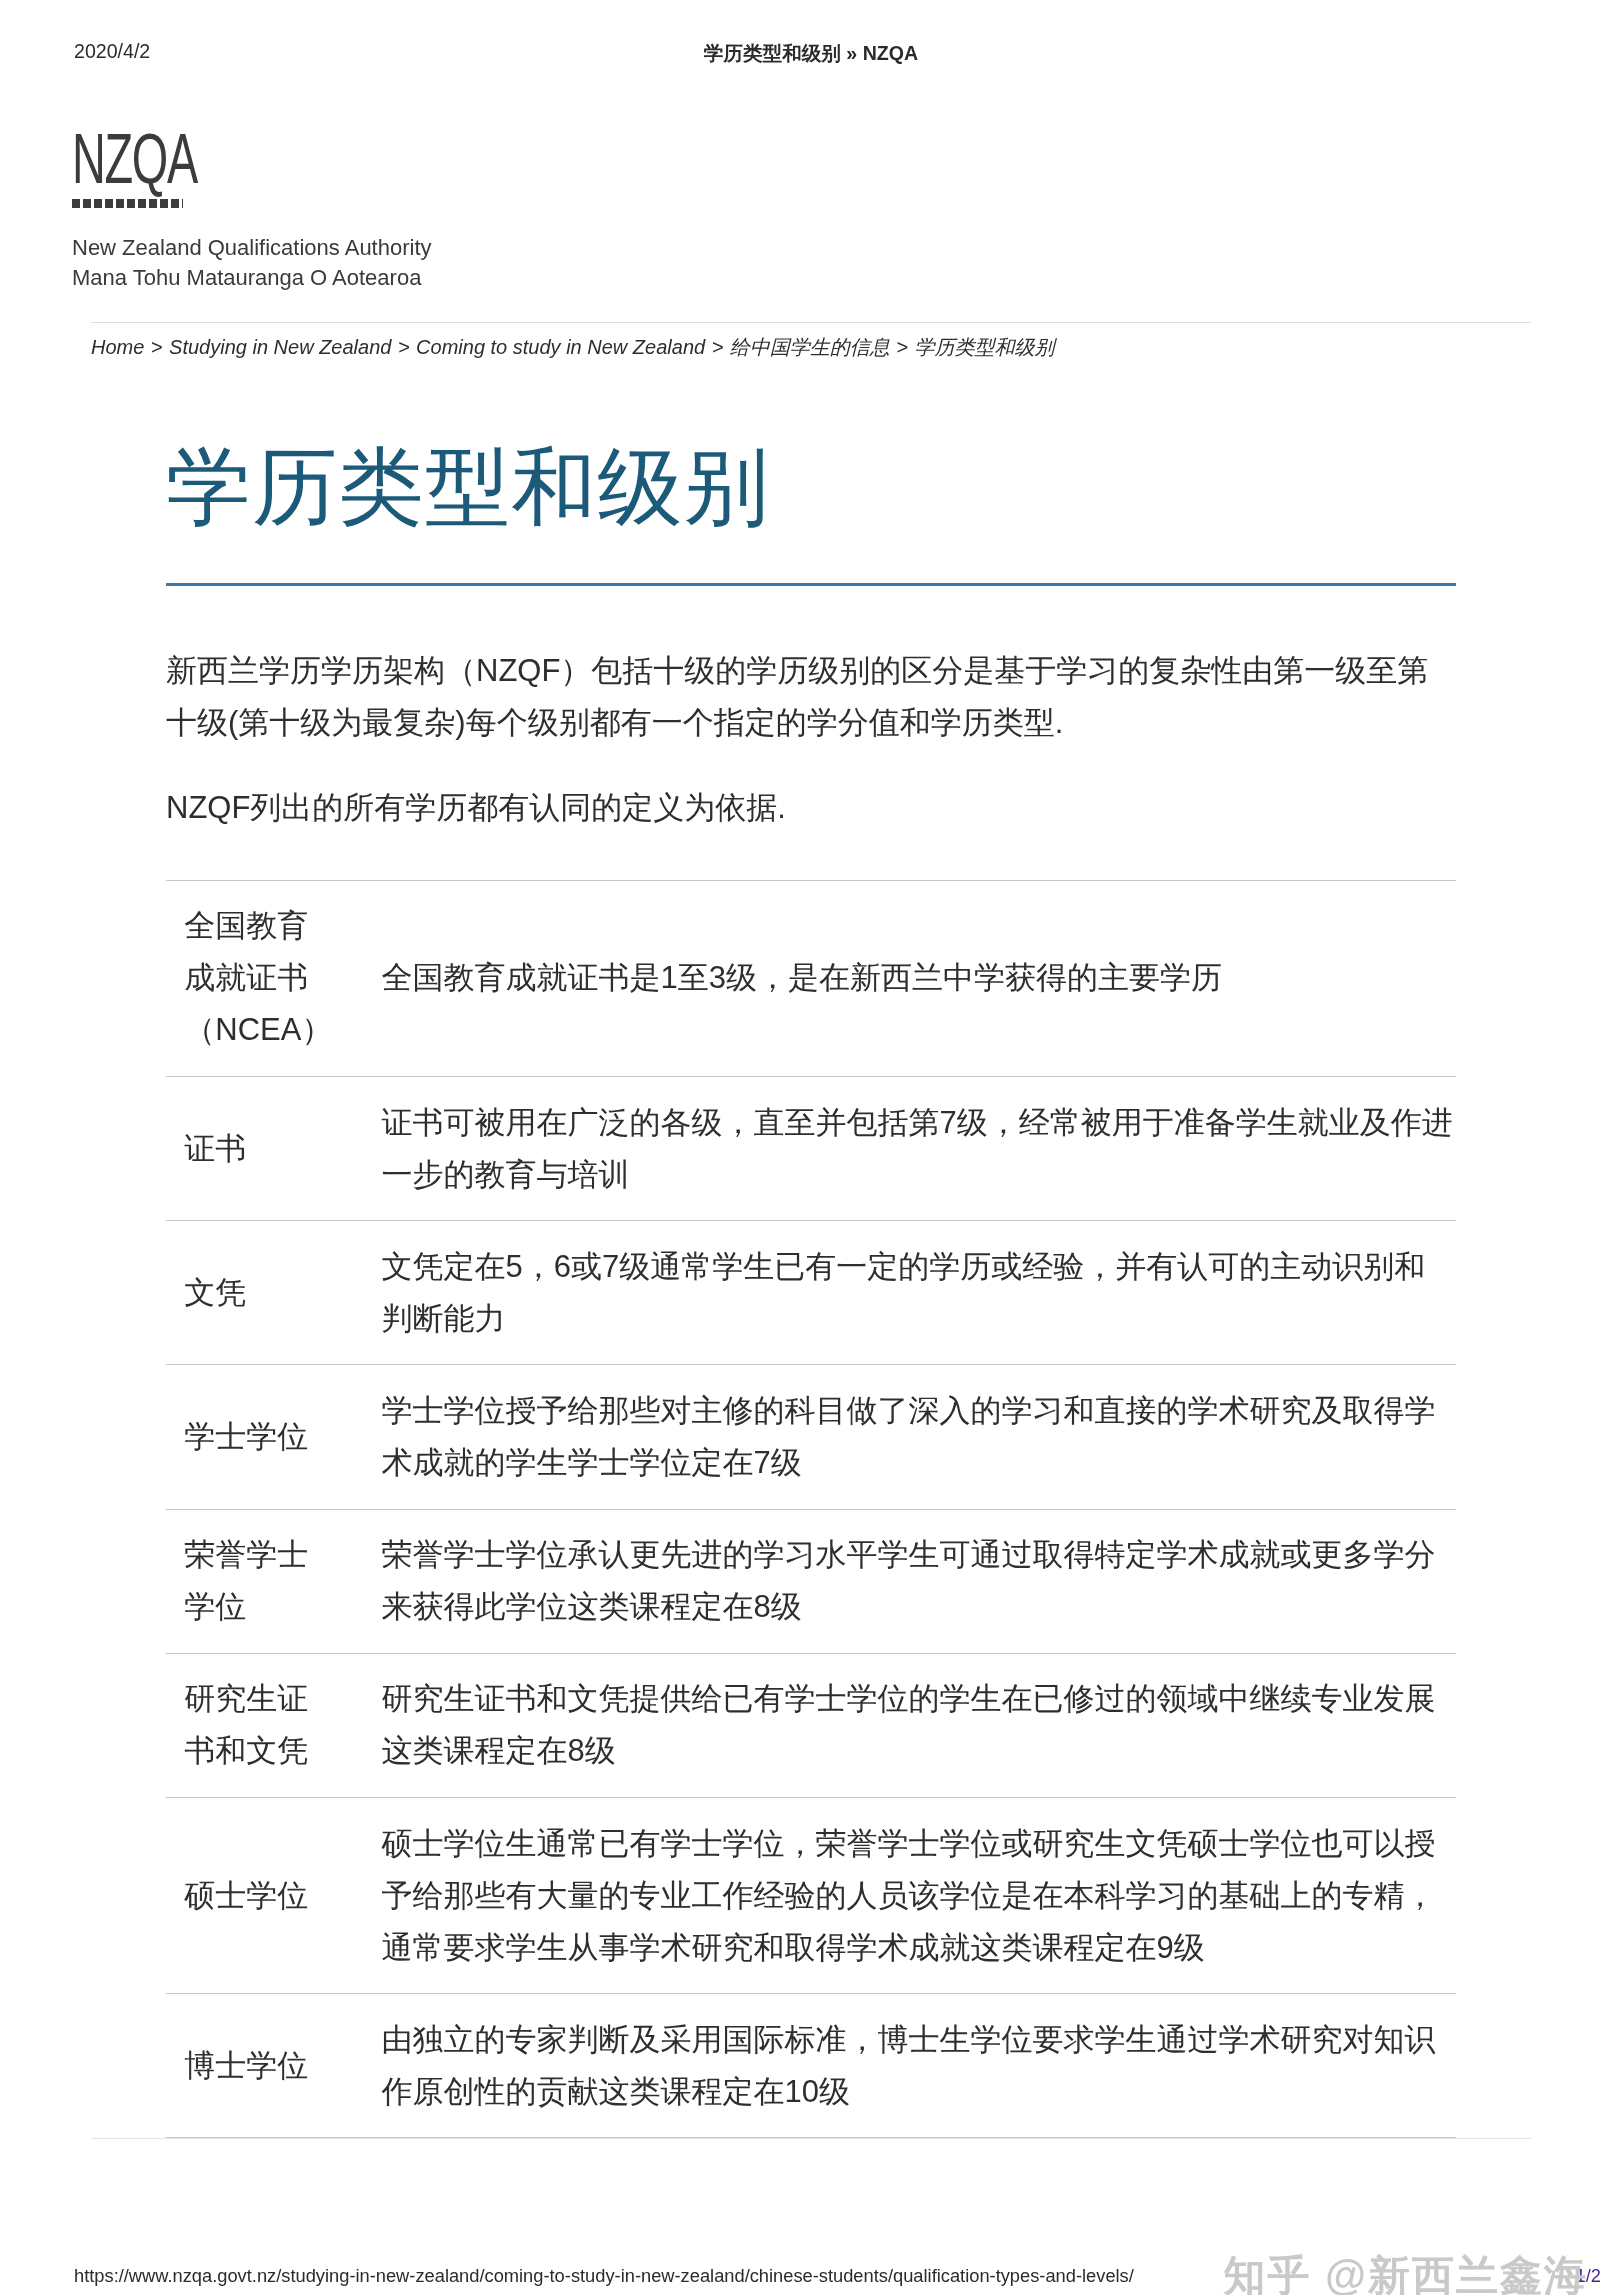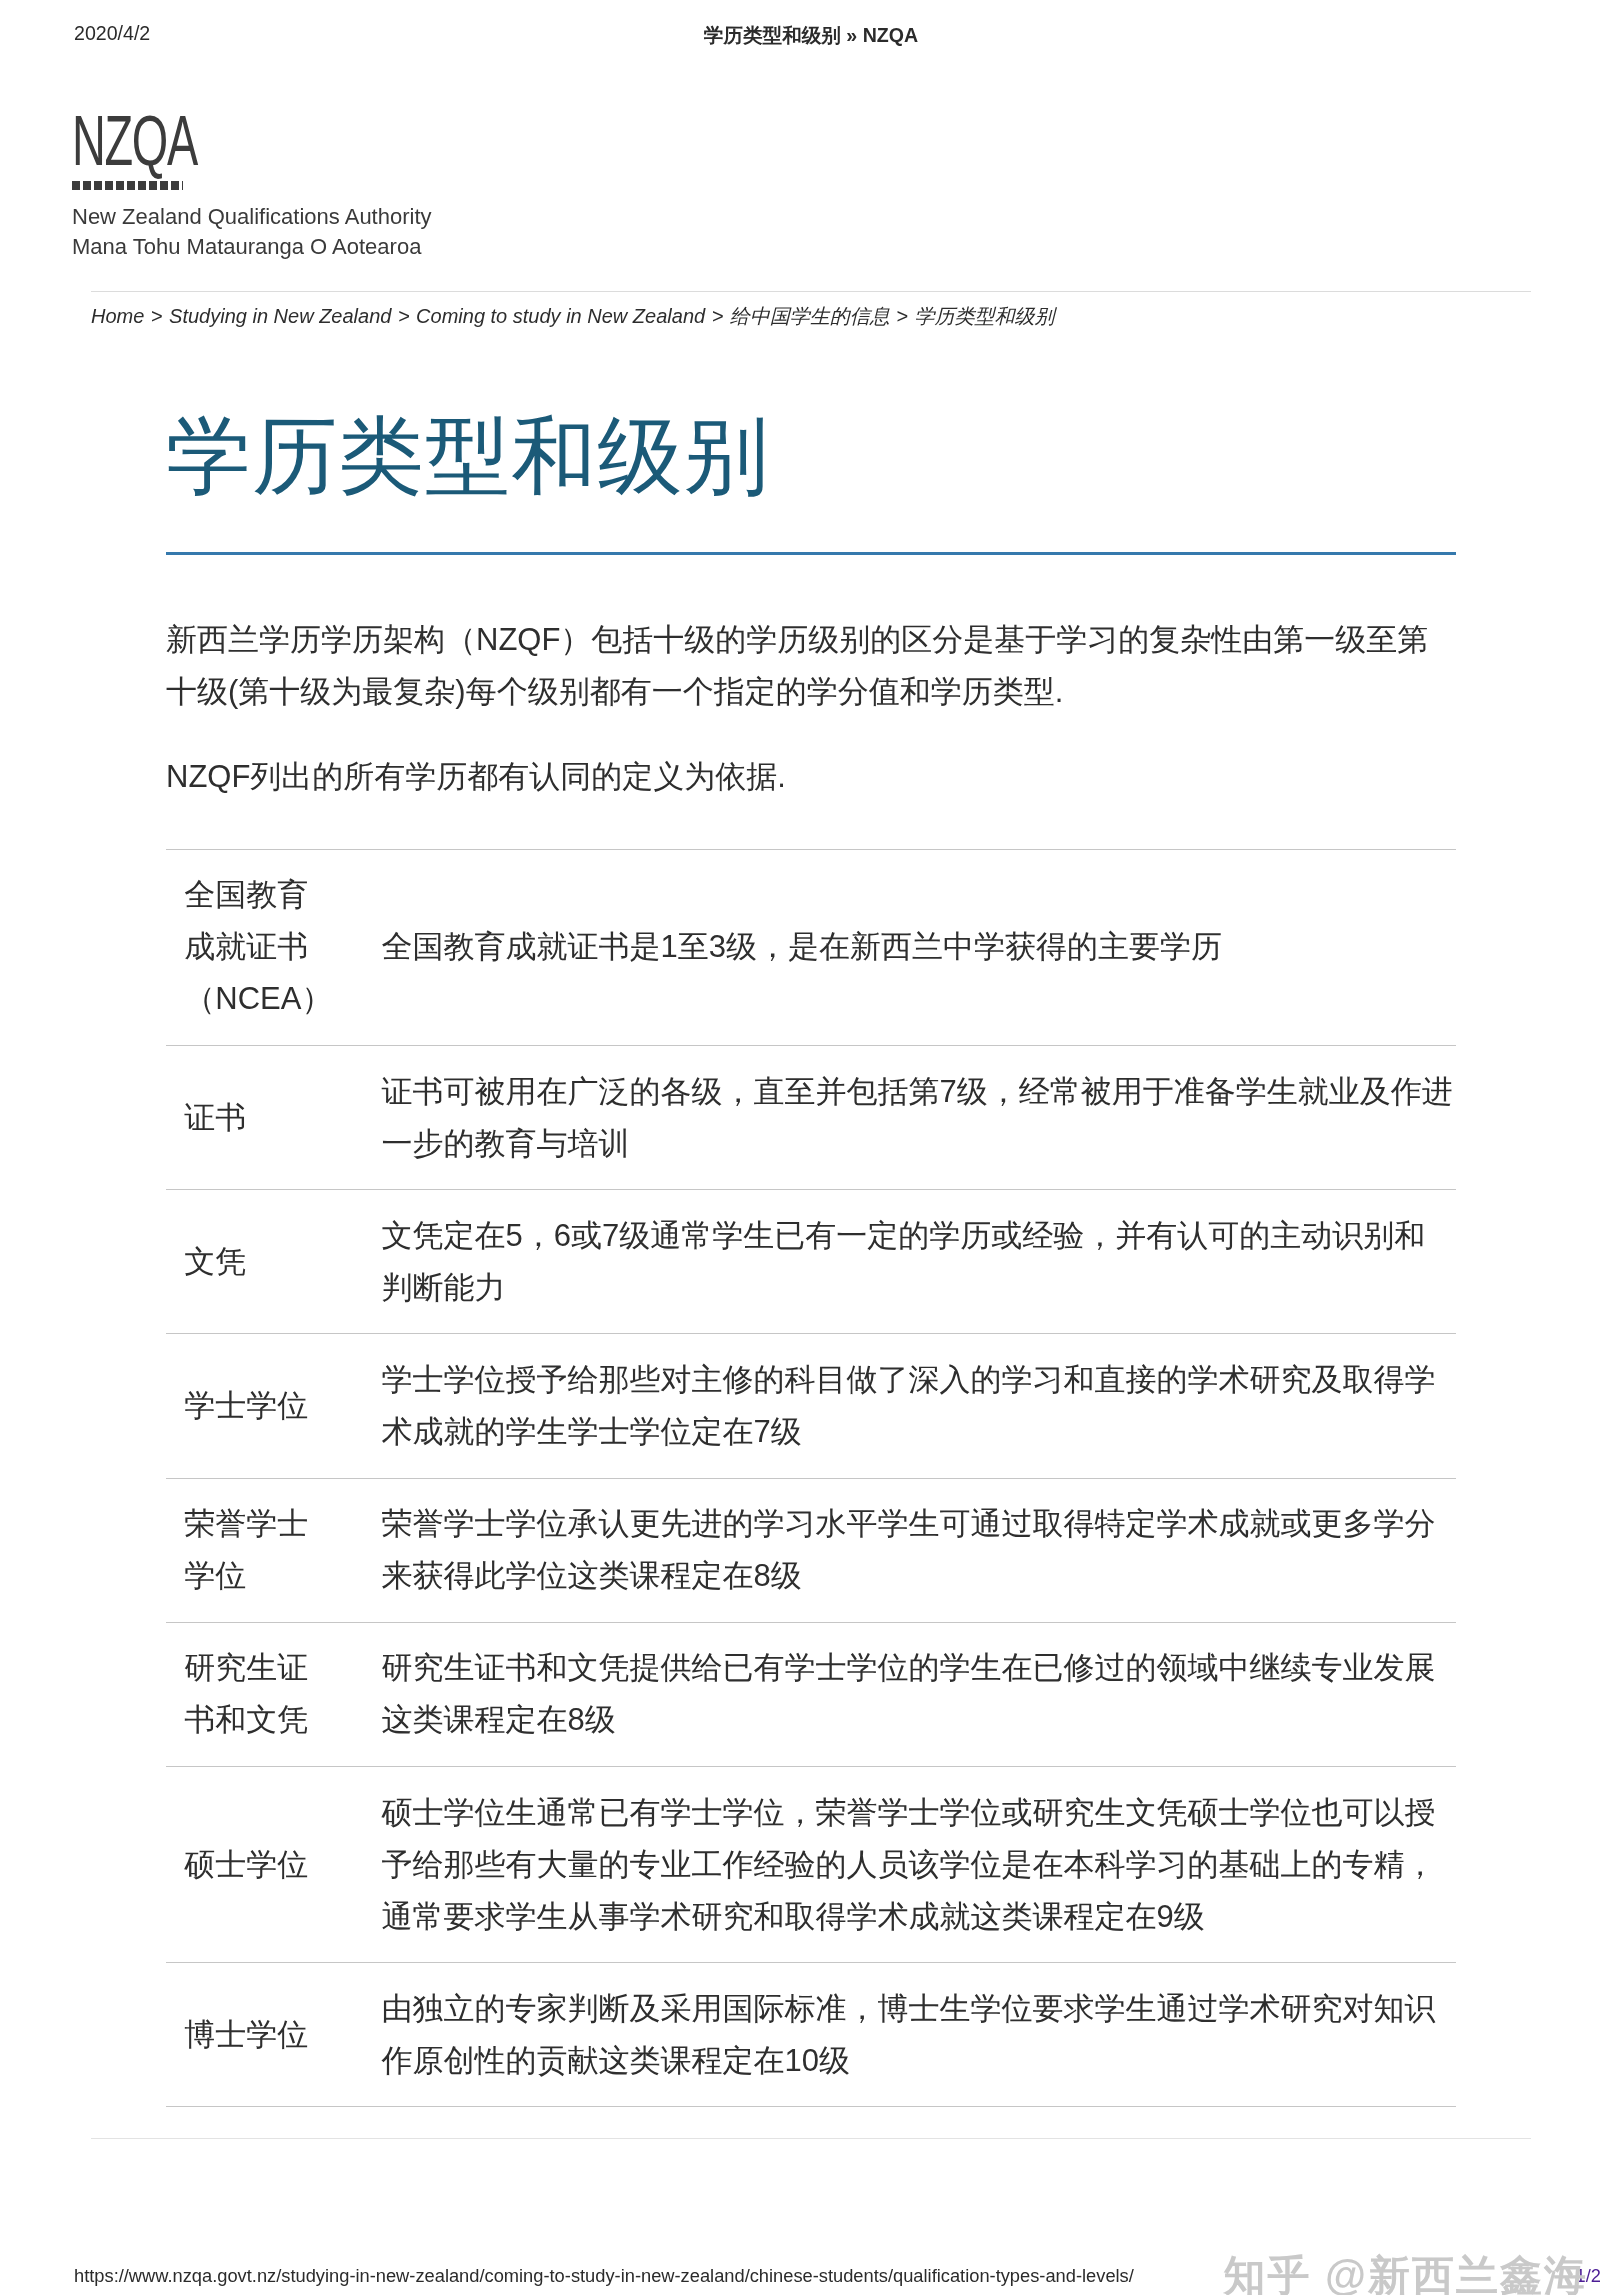--- a/index.html
+++ b/index.html
@@ -7,36 +7,36 @@
   body {
     width: 1622px; height: 2295px;
     position: relative;
     font-family: "Liberation Sans", "DejaVu Sans", sans-serif;
     color: #2e2e2e;
     overflow: hidden;
   }
   .print-header {
     display: grid; grid-template-columns: 1fr auto 1fr;
     align-items: start;
-    padding: 22px 74px 0 74px;
+    padding: 40px 74px 0 74px;
     font-size: 19.6px; color: #2b2b2b;
   }
   .print-header .center { text-align: center; font-weight: bold; }
   .logo { margin: 56px 0 0 72px; }
   .logo-acronym {
     display: inline-block;
     font-size: 71px; line-height: 1; font-weight: 400;
     letter-spacing: -2px; color: #3c3c3c;
     transform: scaleX(0.66); transform-origin: 0 50%;
   }
   .logo-dots {
     width: 111px; height: 9.8px; margin-top: 4.6px;
     background: repeating-linear-gradient(90deg, #3c3c3c 0 7.9px, transparent 7.9px 11px);
   }
-  .logo-sub { margin-top: 12px; font-size: 22px; line-height: 30px; color: #3a3a3a; }
+  .logo-sub { margin-top: 25px; font-size: 22px; line-height: 30px; color: #3a3a3a; }
   .top-rule { margin: 29px 91px 0 91px; border: 0; border-top: 1.3px solid #dcdcdc; }
   .breadcrumb { margin: 10.5px 91px 0 91px; font-size: 20px; font-style: italic; color: #2d2d2d; }
   .breadcrumb .crumb-sep { margin: 0 6.5px; }
   .content { margin: 0 166px; }
   .page-title {
     margin-top: 69px;
     font-size: 85px; font-weight: 400; letter-spacing: 1.3px;
     color: #1b5a78;
   }
   .title-rule { margin-top: 38px; border: 0; border-top: 3.3px solid #3579ad; }

